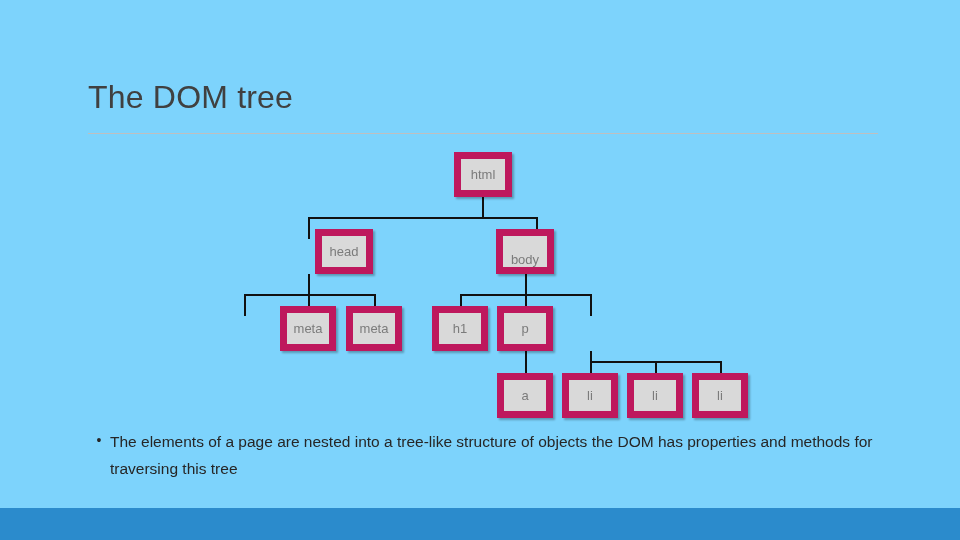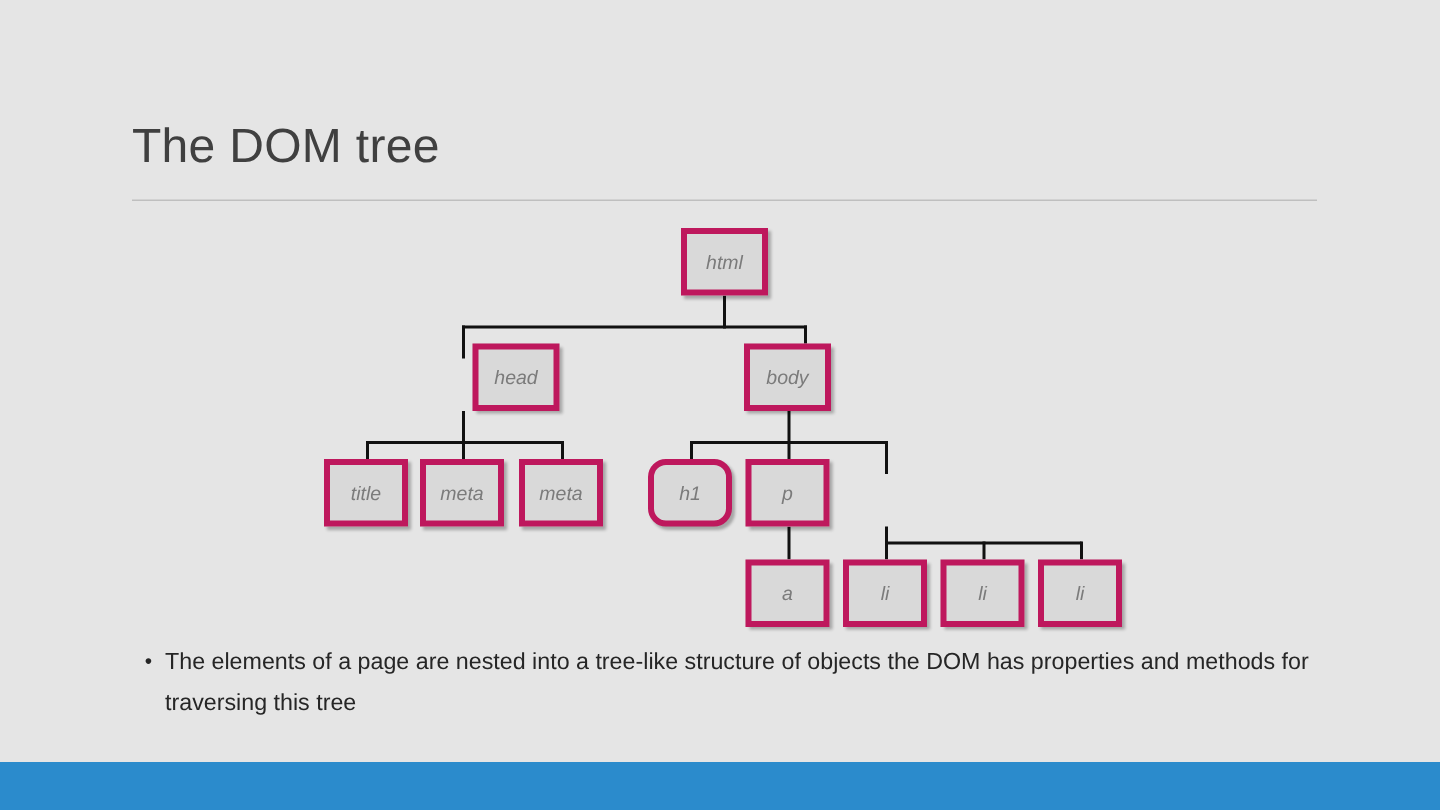--- a/index.html
+++ b/index.html
@@ -12,21 +12,21 @@
     background: #ffffff;
     font-family: "Liberation Sans", sans-serif;
     overflow: hidden;
     position: relative;
   }
   .slide {
     position: absolute;
     left: 0; top: 0;
     width: 960px;
     height: 540px;
-    background: #e5e5e5;
+    background: #7dd3fc;
   }
   .slide-title {
     position: absolute;
     left: 88px;
     top: 78px;
     font-size: 32px;
     font-weight: 400;
     color: #404040;
     letter-spacing: 0.2px;
     line-height: 1.2;
@@ -42,30 +42,29 @@
   .diagram {
     position: absolute;
     left: 196px;
     top: 140px;
     width: 580px;
     height: 290px;
   }
   .node {
     position: absolute;
     background: #d9d9d9;
-    border: 4px solid #be185d;
+    border: 7px solid #be185d;
     box-sizing: border-box;
     display: flex;
     align-items: center;
     justify-content: center;
     font-family: "Liberation Sans", sans-serif;
     font-size: 13px;
     color: #7b7b7b;
     box-shadow: 2px 2px 2px rgba(0,0,0,0.28);
-    font-style: italic;
   }
   .edge {
     position: absolute;
     background: #111111;
   }
   .edge.h { height: 2px; }
   .edge.v { width: 2px; }
 
   .bullets {
     position: absolute;
@@ -135,35 +134,32 @@
     <div class="edge v" style="left:459px; top:221px; height:12px;"></div>
     <div class="edge v" style="left:524px; top:221px; height:12px;"></div>
 
     <div class="node" style="left:258px; top:12px; width:58px; height:45px;">
       <span>html</span>
     </div>
 
     <div class="node" style="left:83px; top:89px; width:58px; height:45px;margin-left:36px;">
       <span>head</span>
     </div>
-    <div class="node" style="left:300px; top:89px; width:58px; height:45px;">
+    <div class="node" style="left:300px; top:89px; width:58px; height:45px;align-items:flex-end;">
       <span>body</span>
     </div>
 
-    <div class="node" style="left:20px; top:166px; width:56px; height:45px;">
-      <span>title</span>
-    </div>
     <div class="node" style="left:84px; top:166px; width:56px; height:45px;">
       <span>meta</span>
     </div>
     <div class="node" style="left:150px; top:166px; width:56px; height:45px;">
       <span>meta</span>
     </div>
 
-    <div class="node" style="left:236px; top:166px; width:56px; height:45px;border-radius:12px;">
+    <div class="node" style="left:236px; top:166px; width:56px; height:45px;">
       <span>h1</span>
     </div>
     <div class="node" style="left:301px; top:166px; width:56px; height:45px;">
       <span>p</span>
     </div>
 
     <div class="node" style="left:301px; top:233px; width:56px; height:45px;">
       <span>a</span>
     </div>
     <div class="node" style="left:366px; top:233px; width:56px; height:45px;">

